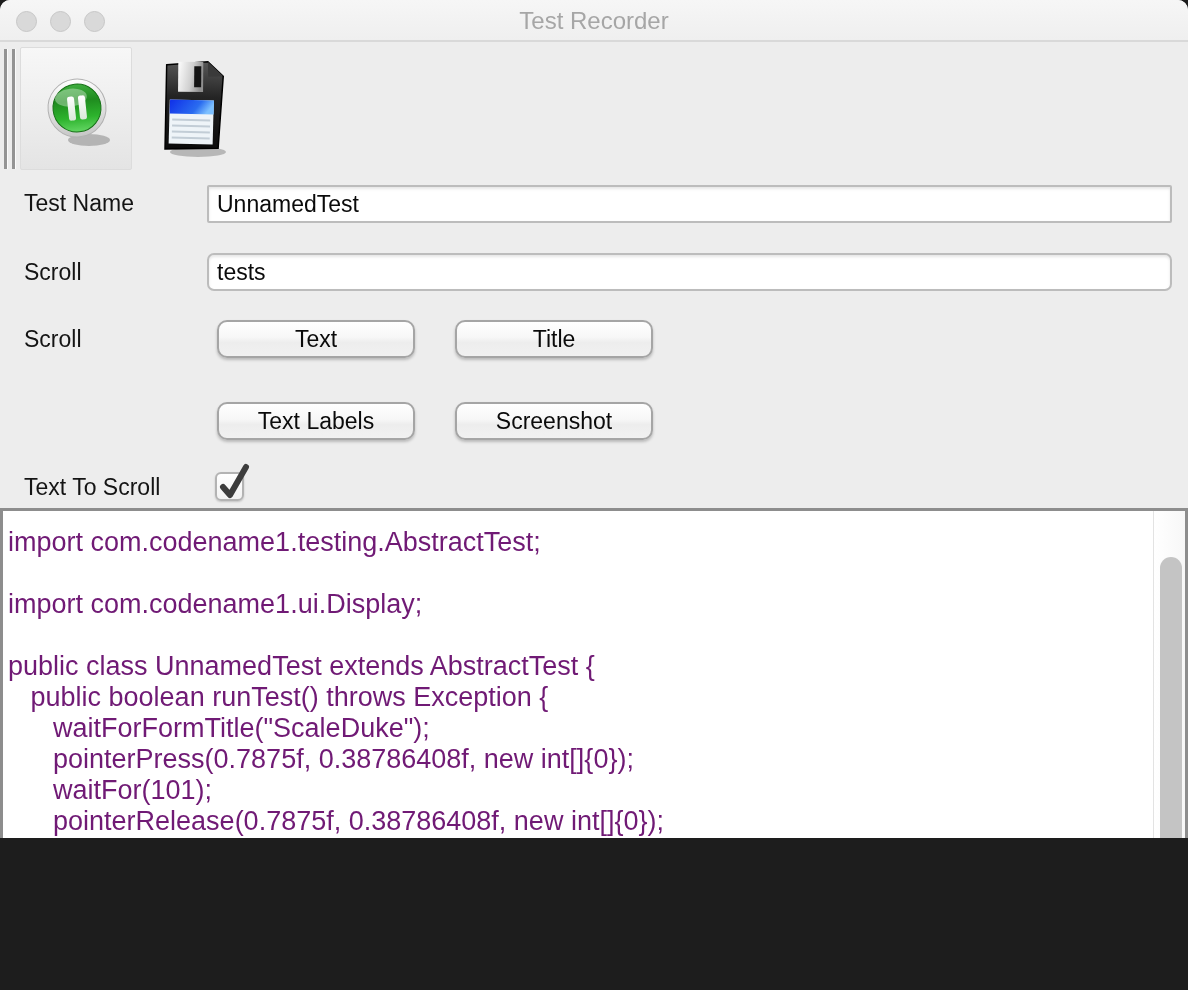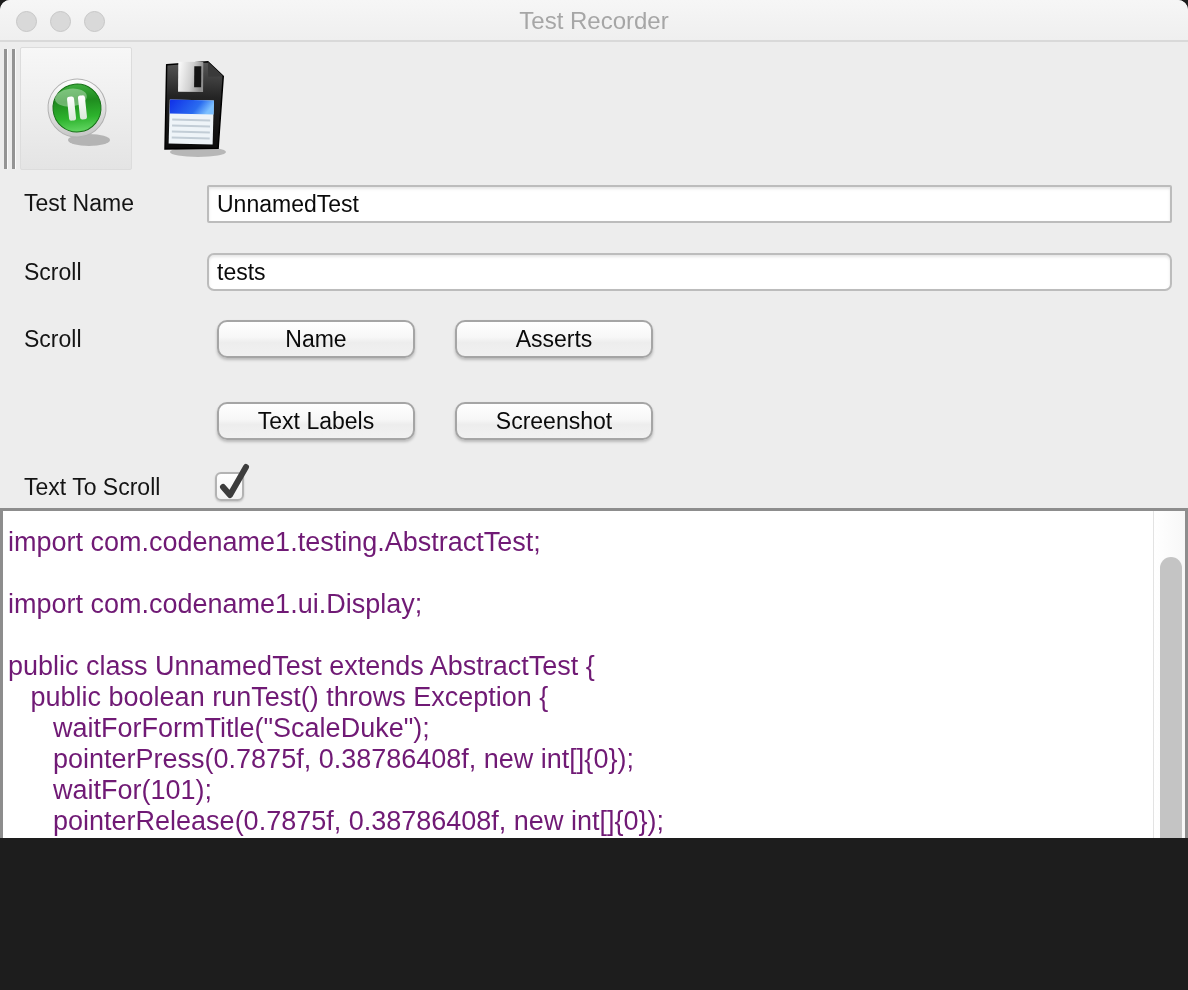--- a/index.html
+++ b/index.html
@@ -200,22 +200,22 @@
     </div>
   </div>
 
   <div class="form-label" style="top:190px">Test Name</div>
   <input class="text-field" style="top: 185px;" type="text" value="UnnamedTest">
 
   <div class="form-label" style="top:259px">Scroll</div>
   <input class="text-field" style="top: 253px; border-radius: 7px;" type="text" value="tests">
 
   <div class="form-label" style="top:326px">Scroll</div>
-  <div class="push-button" style="left:217px; top:320px">Name</div>
-  <div class="push-button" style="left:455px; top:320px">Asserts</div>
+  <div class="push-button" style="left:217px; top:320px">Text</div>
+  <div class="push-button" style="left:455px; top:320px">Title</div>
   <div class="push-button" style="left:217px; top:402px">Text Labels</div>
   <div class="push-button" style="left:455px; top:402px">Screenshot</div>
 
   <div class="form-label" style="top:474px">Text To Scroll</div>
   <div class="checkbox">
     <svg width="32" height="42" viewBox="0 0 32 42">
       <path d="M5 26 L12 34 L28 6" fill="none" stroke="#3d3d3d" stroke-width="6" stroke-linecap="round" stroke-linejoin="round"></path>
     </svg>
   </div>
 

